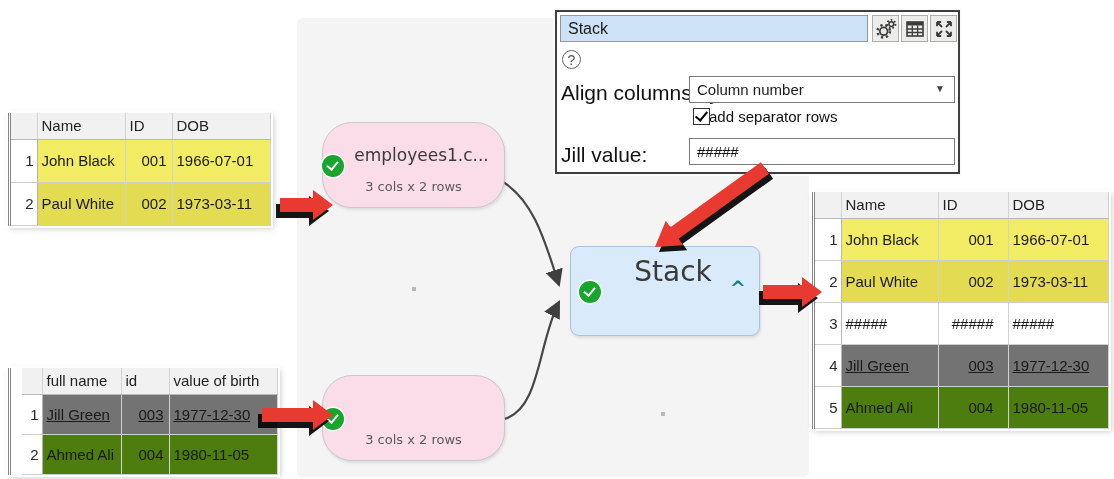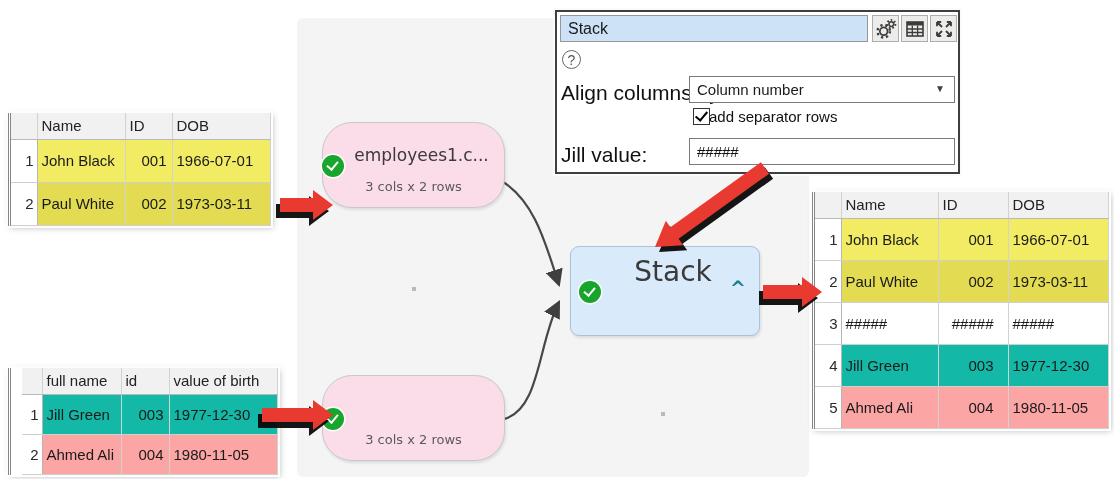--- a/index.html
+++ b/index.html
@@ -34,21 +34,21 @@
   table{border-collapse:collapse;table-layout:fixed;background:#fff;}
   th,td{font-size:15px;font-weight:normal;text-align:left;padding:0 4px;overflow:hidden;white-space:nowrap;
         border-right:1px solid #d2d2d2;border-bottom:1px solid #cfcfcf;box-sizing:border-box;}
   th{background:#f1f1f1;border-bottom:1px solid #b9b9b9;color:#222;}
   td.rownum{background:#fff;text-align:right;color:#2a2a2a;border-right:1px solid #b5b5b5;padding-right:3px;}
   tr.hdr{height:26px;}
   .t1 tr.body{height:43px;} .t2 tr.body{height:40px;} .t3 tr.body{height:42px;}
   .t1 td.num,.t2 td.num{text-align:right;padding-right:5px;}
   .t3 td.num{text-align:right;padding-right:14px;}
   tr.y1 td.c{background:#f2eb64;} tr.y2 td.c{background:#e3dc52;}
-  tr.t1c td.c{background:#14b8a6;} tr.t2c td.c{background:#fca5a5;}
+  tr.t1c td.c{background:#737373;text-decoration:underline;} tr.t2c td.c{background:#4d7c0f;}
   tr.plain td.c{background:#fff;}
   
   .panel{position:absolute;left:555px;top:10px;width:401px;height:160px;background:#fff;
          border:2px solid #3f3f3f;z-index:30;box-shadow:0 0 0 2px #fbfbfb;}
   .name-input{position:absolute;left:3px;top:3px;width:308px;height:27px;background:#cde2f6;
          border:1px solid #979797;font:16px "Liberation Sans",sans-serif;color:#1a1a1a;
          padding:0 0 0 7px;box-sizing:border-box;}
   .tool-btn{position:absolute;top:3px;width:27px;height:27px;background:#ececea;border:1px solid #adadad;
          box-sizing:border-box;display:flex;align-items:center;justify-content:center;}
   .help-row{position:absolute;left:5px;top:38px;display:flex;align-items:center;}

